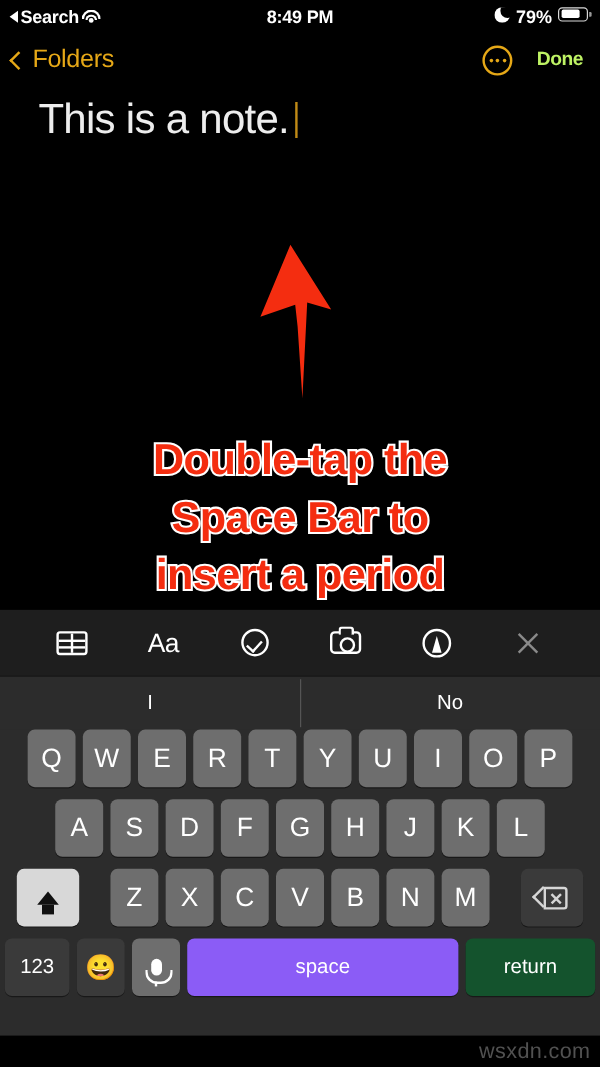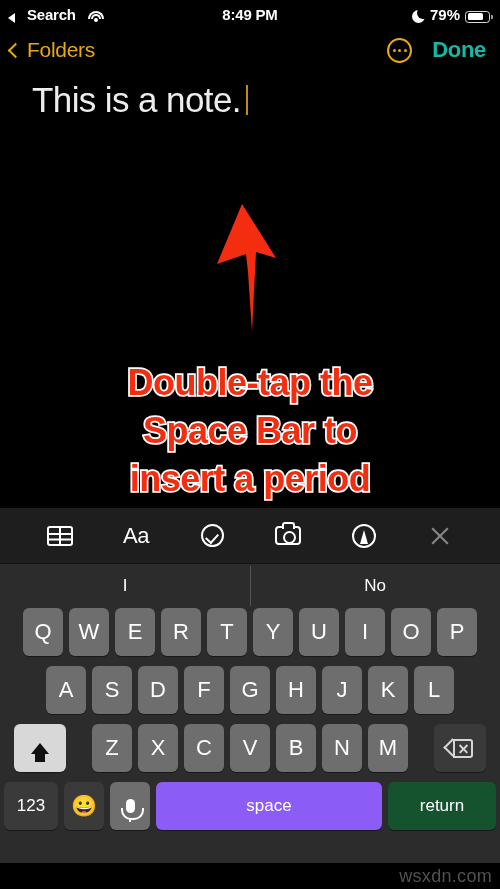--- a/index.html
+++ b/index.html
@@ -9,30 +9,30 @@
     font-family:"Liberation Sans", sans-serif;
     color:#fff; overflow:hidden; position:relative;
   }
 
   
   .status-bar{
     height:28px; display:flex; align-items:center;
     justify-content:space-between; padding:0 10px 0 8px;
     background:#000; position:relative;
   }
-  .sb-left{ display:flex; align-items:flex-end; gap:12px; font-size:15px; font-weight:600; letter-spacing:-.2px;}
+  .sb-left{ display:flex; align-items:center; gap:2px; font-size:15px; font-weight:600; letter-spacing:-.2px;}
   .sb-left .back-tri{
     width:0;height:0;border-top:5px solid transparent;border-bottom:5px solid transparent;
     border-right:7px solid #fff; display:inline-block;
   }
   .sb-center{
     position:absolute; left:0; right:0; text-align:center;
     font-size:15px; font-weight:600; letter-spacing:-.2px; pointer-events:none;
   }
-  .sb-right{ display:flex; align-items:flex-end; gap:5px; font-size:15px; font-weight:600; z-index:2;}
+  .sb-right{ display:flex; align-items:flex-start; gap:5px; font-size:15px; font-weight:600; z-index:2;}
   .wifi-ico{ display:inline-block; width:16px; height:12px; position:relative; }
   .wifi-ico i{ position:absolute; border:2px solid #fff; border-bottom:none;
      border-radius:50% 50% 0 0 / 100% 100% 0 0; left:50%; transform:translateX(-50%); }
   .wifi-ico i:nth-child(1){ width:16px; height:8px; top:0; }
   .wifi-ico i:nth-child(2){ width:10px; height:5px; top:3.5px; }
   .wifi-ico i:nth-child(3){ width:4px;  height:4px; top:7px; border-radius:50%; background:#fff; border:none;}
   .moon-ico{ display:inline-block; width:13px; height:13px; position:relative; overflow:hidden;}
   .moon-ico::before{ content:""; position:absolute; width:13px;height:13px;border-radius:50%;background:#fff;}
   .moon-ico::after{ content:""; position:absolute; width:12px;height:12px;border-radius:50%;background:#000;left:5px;top:-3px;}
   .batt{ width:25px;height:12px;border:1.5px solid rgba(255,255,255,.85);border-radius:3.5px;position:relative;padding:1.5px;}
@@ -45,21 +45,21 @@
     padding:0 14px 0 10px; background:#000;
   }
   .nav-left{ display:flex; align-items:center; gap:4px; color:#E6A817; cursor:pointer;text-align:center;}
   .chev{ width:11px;height:11px;border-left:2.6px solid #E6A817;border-bottom:2.6px solid #E6A817;
          transform:rotate(45deg); margin-right:2px;}
   .nav-left .label{ font-size:21px; letter-spacing:-.3px; }
   .nav-right{ display:flex; align-items:center; gap:20px; }
   .more-circle{ width:25px;height:25px;border:2px solid #E6A817;border-radius:50%;
       display:flex;align-items:center;justify-content:center;gap:2.5px;cursor:pointer;}
   .more-circle b{ width:3px;height:3px;border-radius:50%;background:#E6A817;display:block;}
-  .done-btn{ color:#14b8a6;font-size:22px;font-weight:600;letter-spacing:-.3px;cursor:pointer;}
+  .done-btn{ color:#bef264;font-size:16px;font-weight:600;letter-spacing:-.3px;cursor:pointer;}
 
   
   .note-area{ position:relative; height:436px; background:#000; }
   .note-title{
     position:absolute; top:8px; left:32px;
     font-size:35px; font-weight:400; letter-spacing:-.6px; color:#EDEDED;
     display:flex; align-items:center;
   }
   .caret{ width:2.5px; height:30px; background:#C08A16; margin-left:5px; }
 

